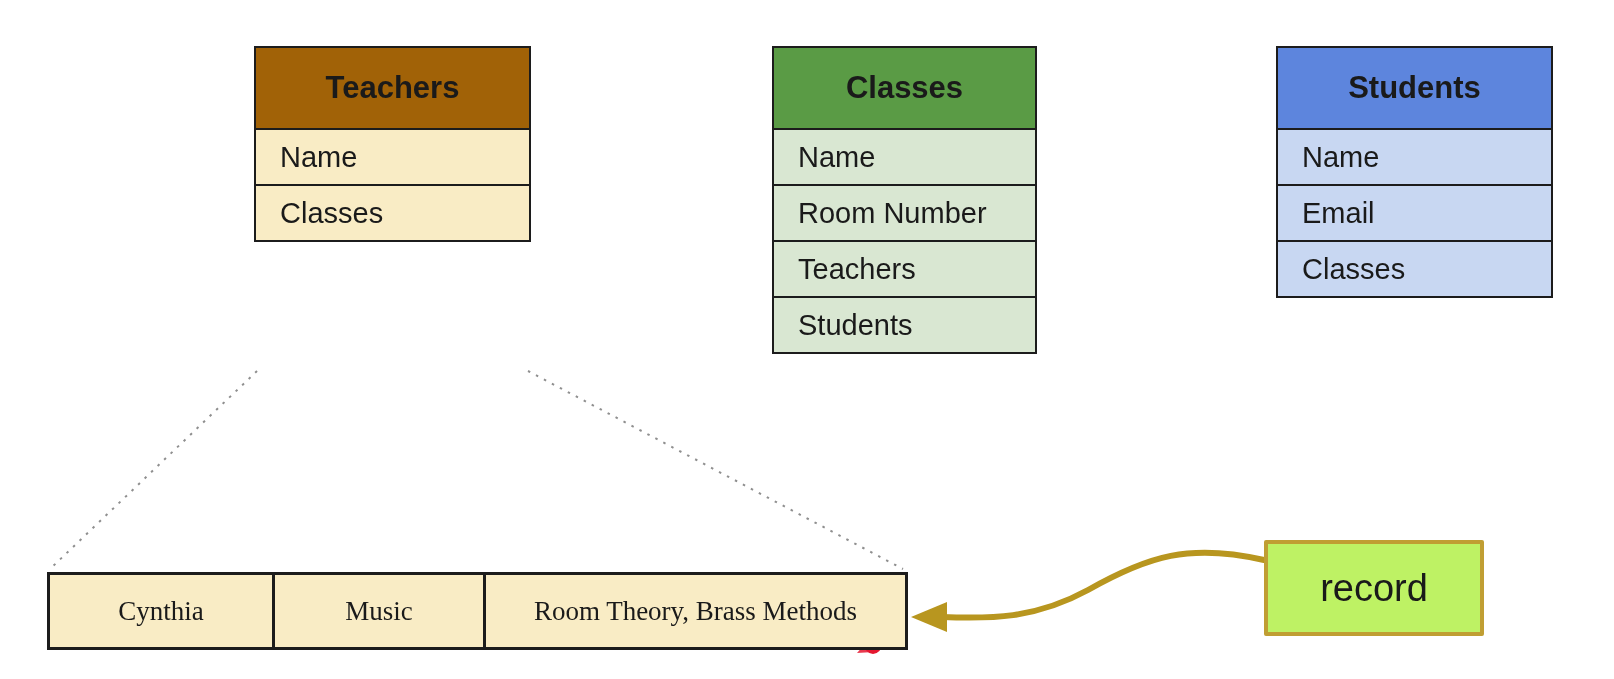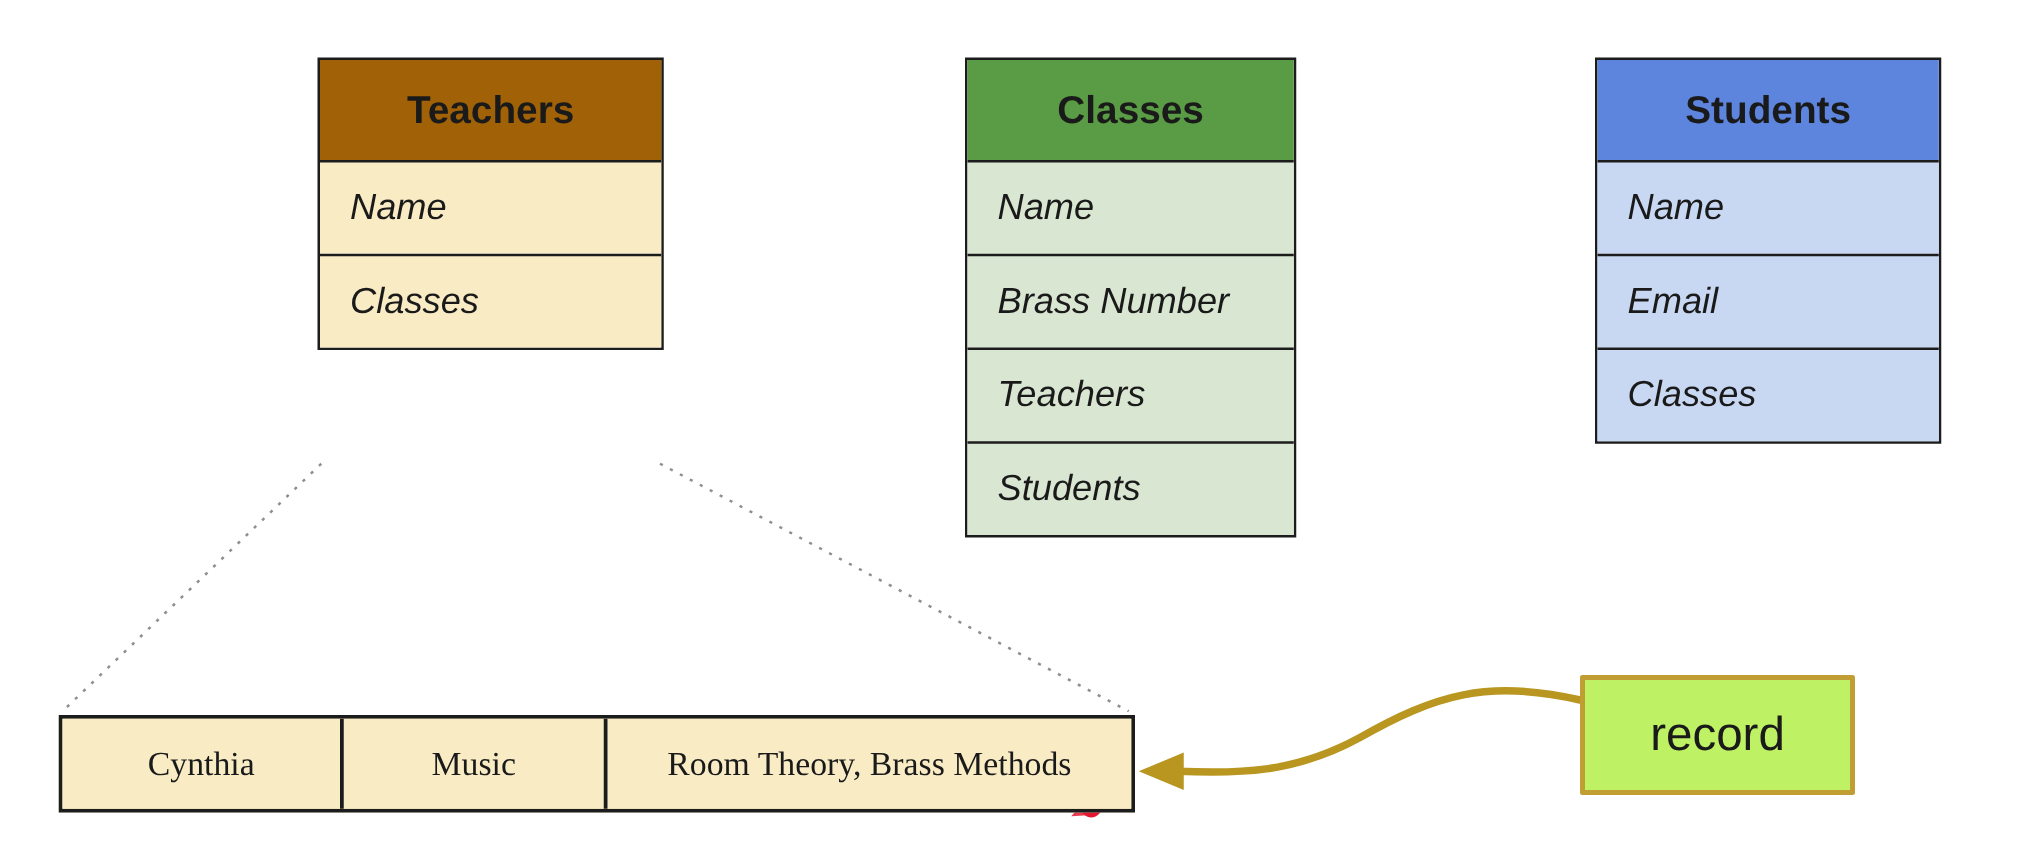--- a/index.html
+++ b/index.html
@@ -33,27 +33,26 @@
     box-sizing: border-box;
     height: 80px;
     display: flex;
     align-items: center;
     justify-content: center;
     font-size: 31px;
     font-weight: bold;
   }
   .dtable .trow {
     box-sizing: border-box;
-    height: 75px;
+    height: 56px;
     border-top: 2px solid #1c1c1c;
     display: flex;
     align-items: center;
     padding-left: 24px;
     font-size: 29px;
-    font-style: italic;
   }
   .t-teachers { left: 254px; top: 46px; width: 277px; }
   .t-teachers .thead { background: #a16207; }
   .t-teachers .trow  { background: #F9ECC5; }
 
   .t-classes { left: 772px; top: 46px; width: 265px; }
   .t-classes .thead { background: #5A9B45; }
   .t-classes .trow  { background: #D9E7D2; }
 
   .t-students { left: 1276px; top: 46px; width: 277px; }
@@ -115,21 +114,21 @@
 
   <div class="dtable t-teachers">
     <div class="thead">Teachers</div>
     <div class="trow">Name</div>
     <div class="trow">Classes</div>
   </div>
 
   <div class="dtable t-classes">
     <div class="thead">Classes</div>
     <div class="trow">Name</div>
-    <div class="trow">Brass Number</div>
+    <div class="trow">Room Number</div>
     <div class="trow">Teachers</div>
     <div class="trow">Students</div>
   </div>
 
   <div class="dtable t-students">
     <div class="thead">Students</div>
     <div class="trow">Name</div>
     <div class="trow">Email</div>
     <div class="trow">Classes</div>
   </div>

